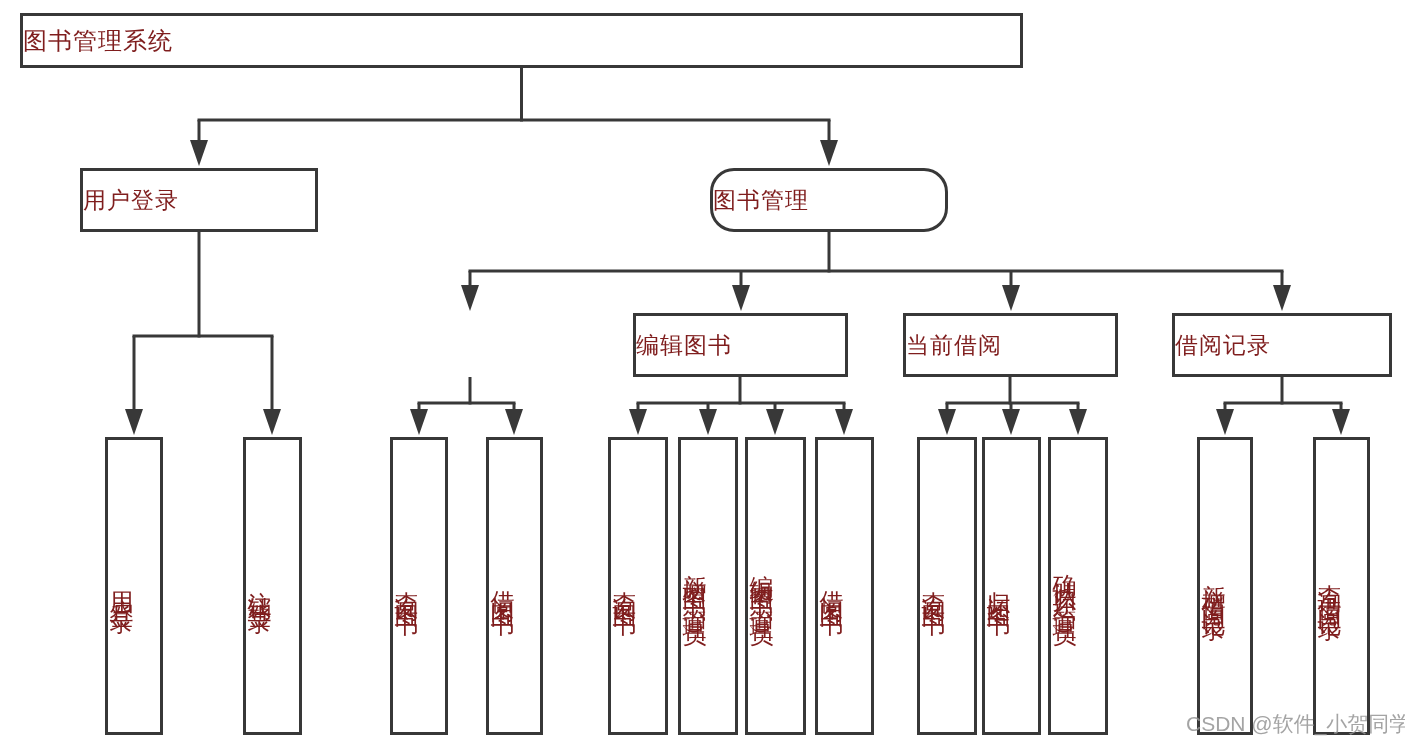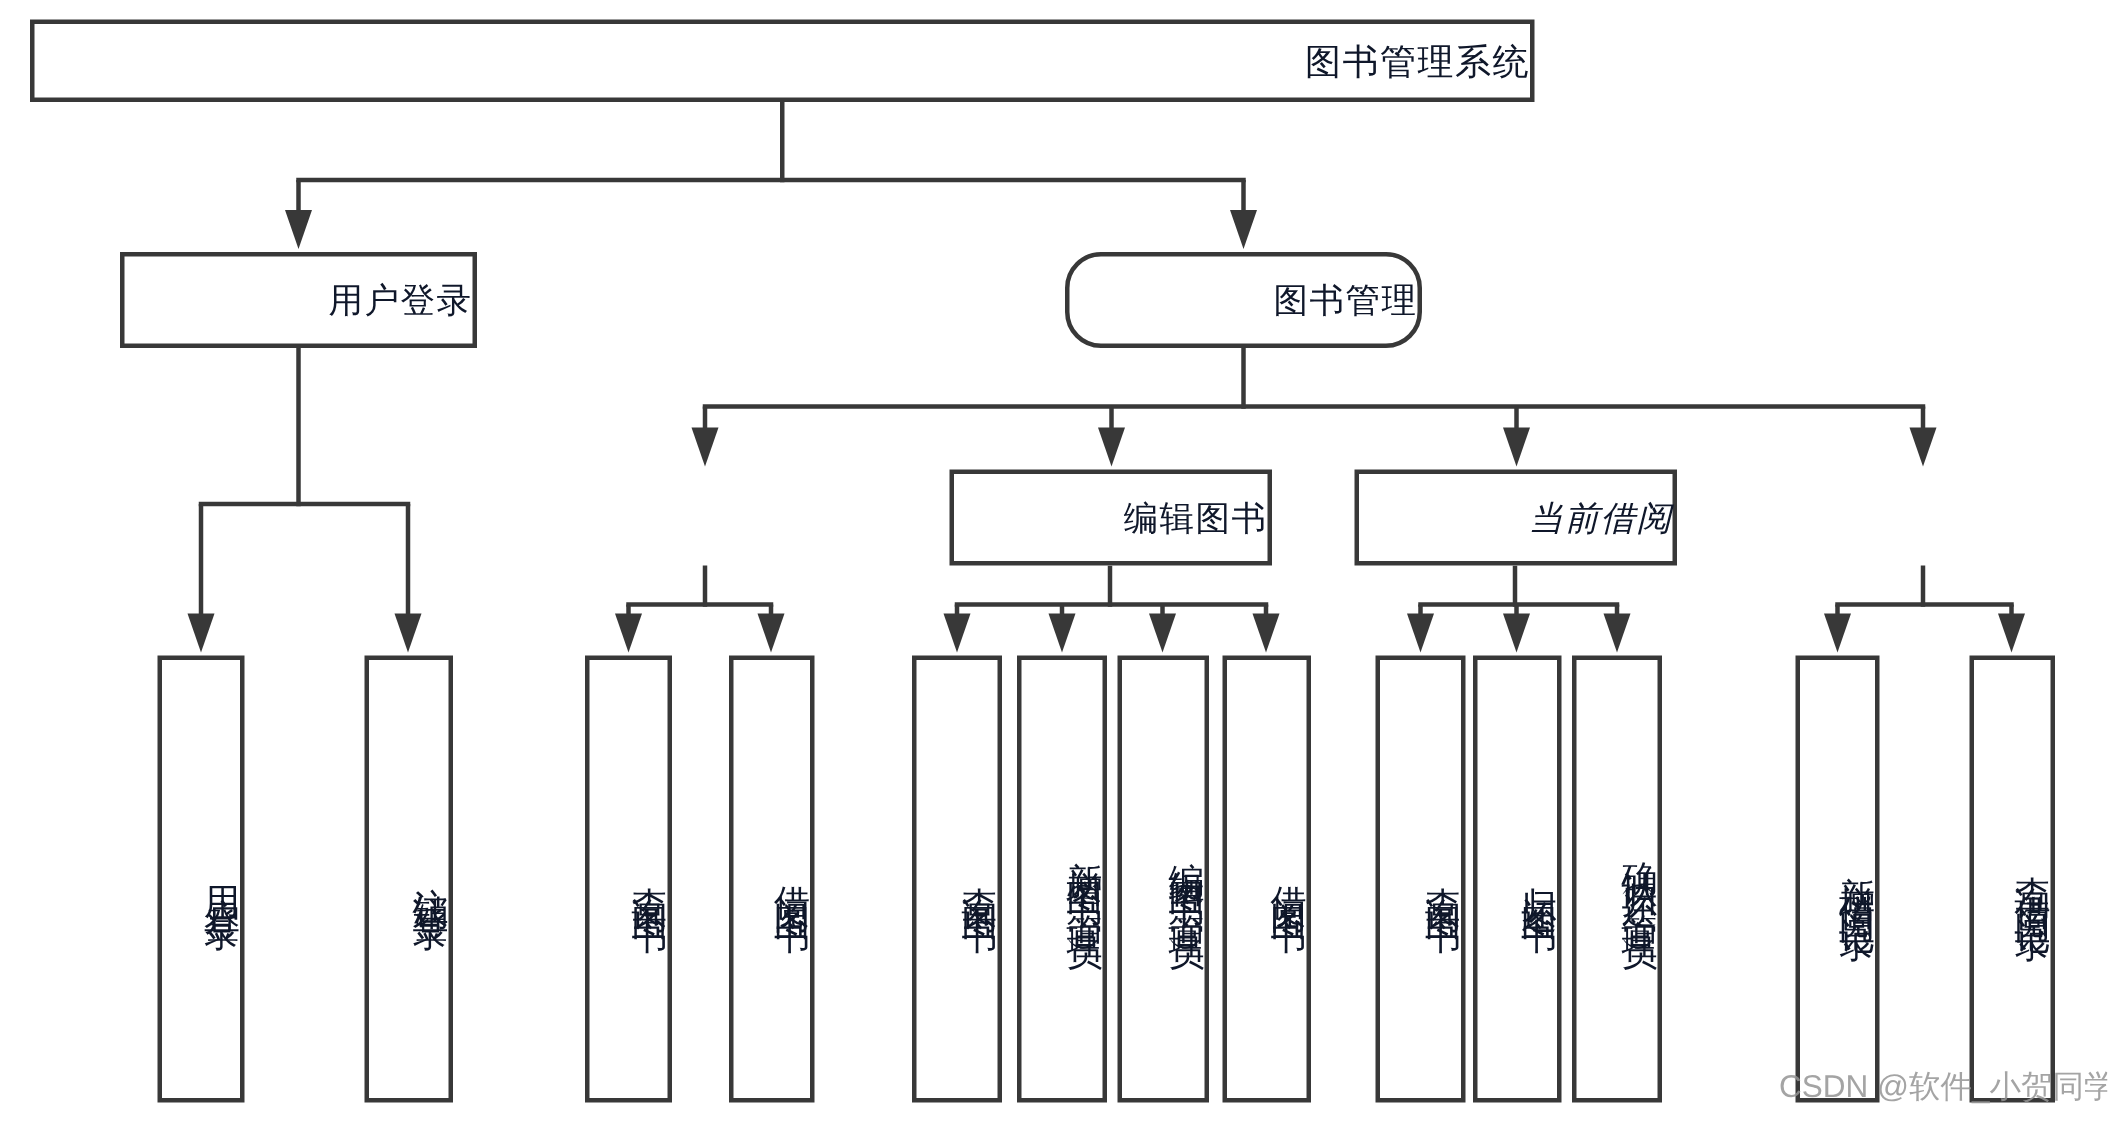--- a/index.html
+++ b/index.html
@@ -22,22 +22,22 @@
     width: 1405px;
     height: 747px;
   }
   .node {
     position: absolute;
     box-sizing: border-box;
     border: 3px solid #383838;
     background: #ffffff;
     display: flex;
     align-items: center;
-    justify-content: flex-end;
-    color: #0f172a;
+    justify-content: flex-start;
+    color: #7f1d1d;
     text-align: center;
   }
   .hbox {
     font-size: 23px;
     letter-spacing: 1px;
   }
   .root {
     font-size: 24px;
   }
   .vbox {
@@ -138,22 +138,25 @@
   <div class="node hbox" style="left:80px; top:168px; width:238px; height:64px;">
     <span>用户登录</span>
   </div>
   <div class="node hbox" style="left:710px; top:168px; width:238px; height:64px;border-radius:24px;">
     <span>图书管理</span>
   </div>
 
   <div class="node hbox" style="left:633px; top:313px; width:215px; height:64px;">
     <span>编辑图书</span>
   </div>
-  <div class="node hbox" style="left:903px; top:313px; width:215px; height:64px;font-style:italic;">
+  <div class="node hbox" style="left:903px; top:313px; width:215px; height:64px;">
     <span>当前借阅</span>
+  </div>
+  <div class="node hbox" style="left:1172px; top:313px; width:220px; height:64px;">
+    <span>借阅记录</span>
   </div>
 
   <div class="node vbox" style="left:105px; top:437px; width:58px; height:298px;">
     <span class="vtext">用户登录</span>
   </div>
   <div class="node vbox" style="left:243px; top:437px; width:59px; height:298px;">
     <span class="vtext">注销登录</span>
   </div>
 
   <div class="node vbox" style="left:390px; top:437px; width:58px; height:298px;">

